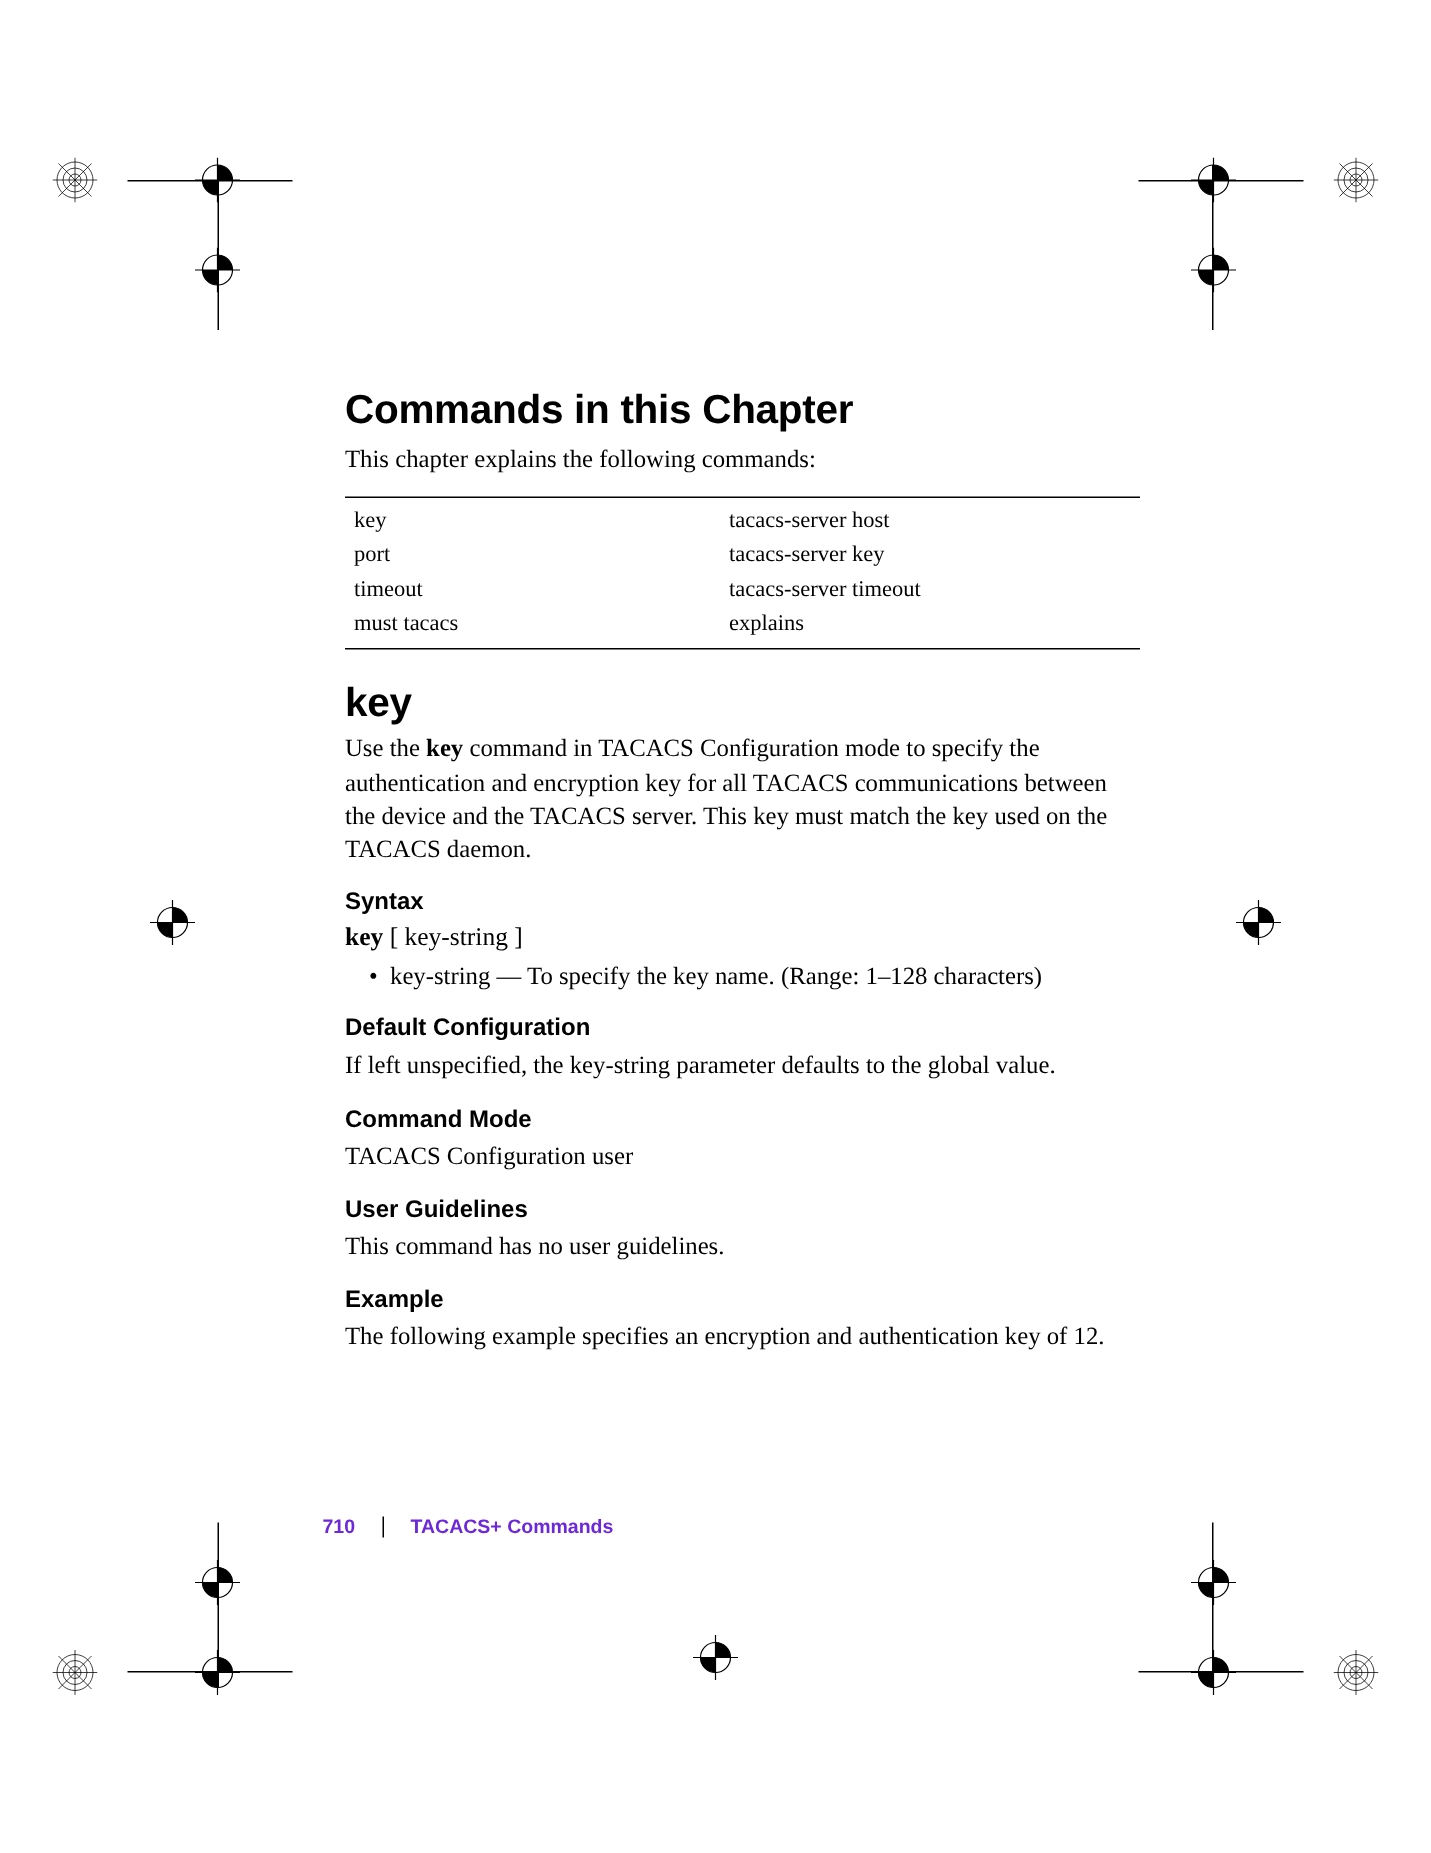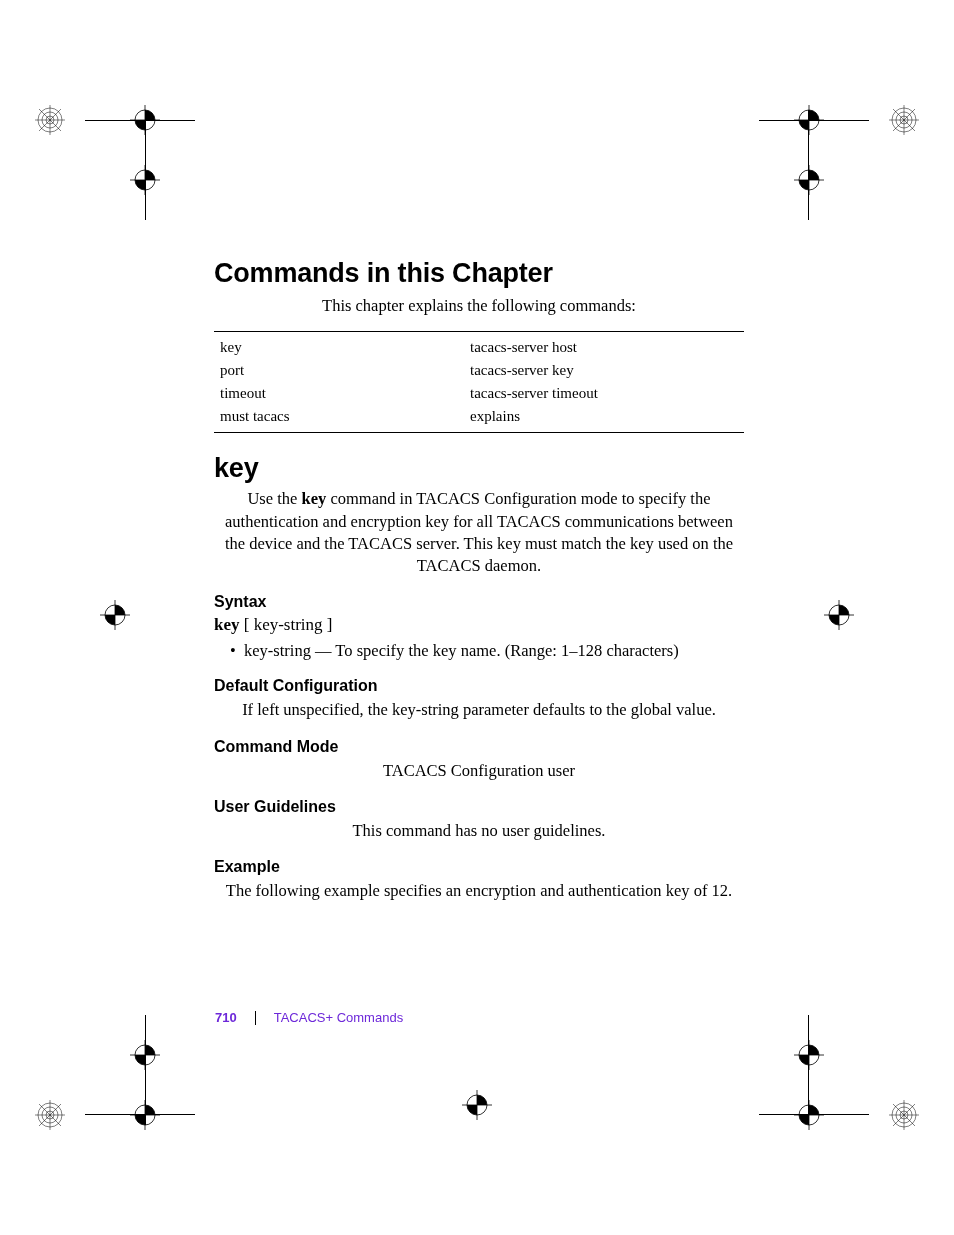--- a/index.html
+++ b/index.html
@@ -13,36 +13,35 @@
     position: relative;
   }
   .page {
     position: absolute;
     left: 0; top: 0;
     width: 954px;
     height: 1235px;
   }
   .content {
     position: absolute;
-    left: 214px;
+    left: 230px;
     top: 258px;
     width: 530px;
   }
   .h1 {
     font-family: 'Helvetica Neue', Arial, sans-serif;
     font-weight: 700;
     font-size: 27px;
     letter-spacing: -0.2px;
     margin: 0 0 6px 0;
   }
   .body {
     font-size: 16.5px;
     line-height: 1.35;
     margin: 0 0 10px 0;
-    text-align: center;
   }
   .cmd-table {
     width: 530px;
     border-top: 1px solid #000;
     border-bottom: 1px solid #000;
     margin: 14px 0 20px 0;
     font-size: 15px;
     padding: 4px 0;
   }
   .cmd-table .row {
@@ -86,21 +85,21 @@
     font-size: 13px;
     display: flex;
     align-items: center;
     gap: 18px;
     color: #6d28d9;
   }
   .footer .pnum { font-weight: 700; }
   .footer .divider {
     width: 1px; height: 14px; background: #000;
   }
-  .footer .section { font-weight: 400; }
+  .footer .section { font-weight: 700; }
 
   .crop {
     position: absolute;
     width: 140px;
     height: 140px;
   }
   .crop .hline, .crop .vline {
     position: absolute;
     background: #000;
   }

